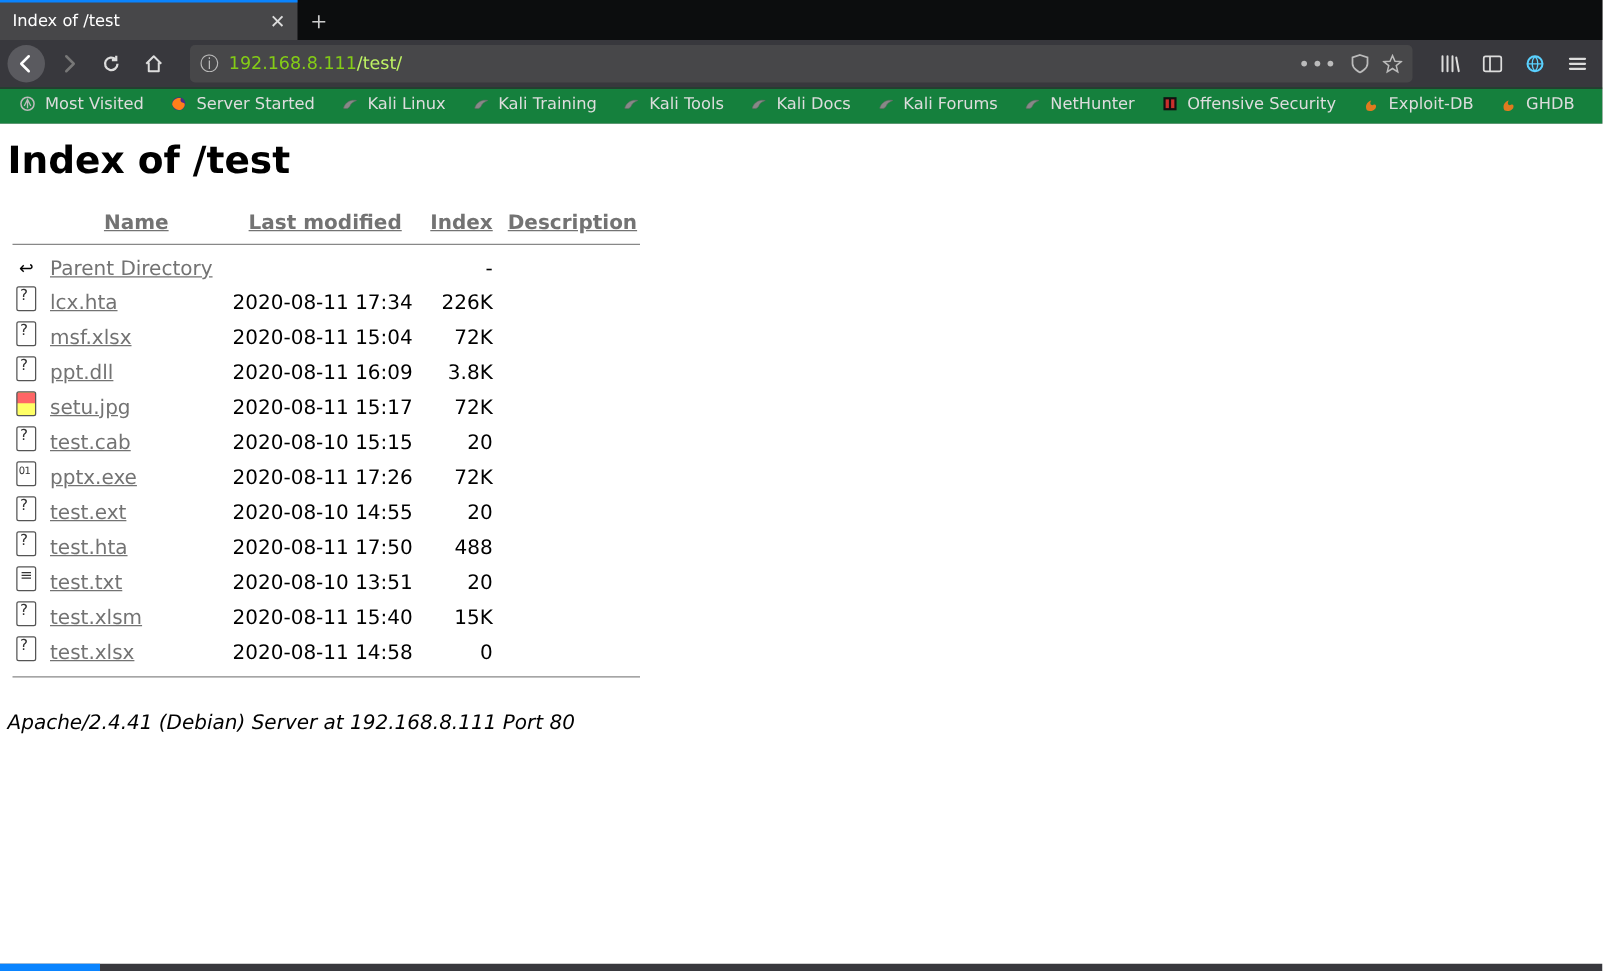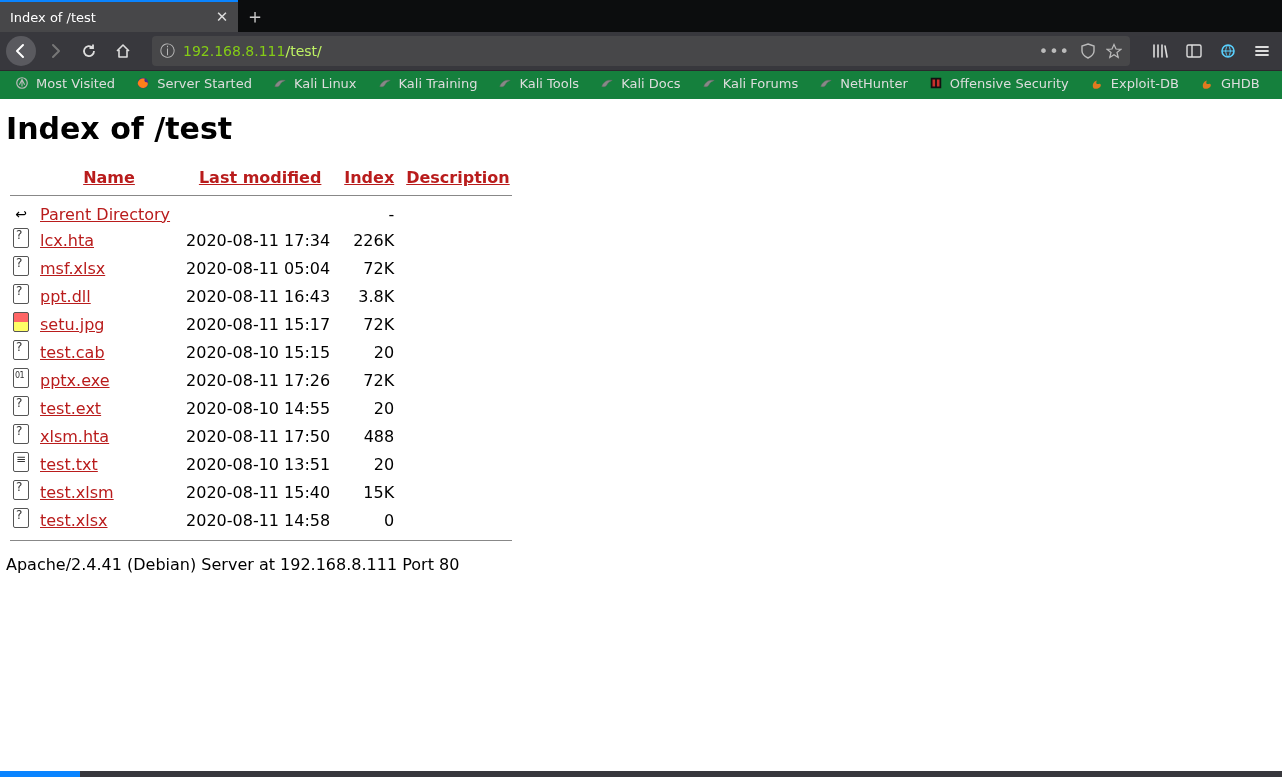--- a/index.html
+++ b/index.html
@@ -137,21 +137,21 @@
     border-collapse:collapse;
     font-size:16px;
   }
   table.listing th {
     font-weight:bold;
     text-align:center;
     padding:2px 6px;
   }
   table.listing th a,
   table.listing td a {
-    color:#b91c1c;
+    color:#737373;
     text-decoration:underline;
     margin-top:48px;
   }
   table.listing td {
     padding:2px 4px;
     vertical-align:middle;
   }
   table.listing td.icon-cell { width:22px; text-align:center; }
   table.listing td.name-cell { padding-right:12px; }
   table.listing td.mod-cell { text-align:right; white-space:nowrap; padding-right:8px; }
@@ -192,22 +192,23 @@
   .icon-bin {
     border:1px solid #555; border-radius:2px;
     width:14px; height:18px; display:inline-block;
     position:relative; background:#fff;
   }
   .icon-bin::after {
     content:"01"; position:absolute; left:1px; top:2px;
     font-size:8px; color:#333; letter-spacing:-0.5px;
   }
   .server-sig {
+    font-style:italic;
     font-size:16px;
-    margin-top:8px;
+    margin-top:20px;
   }
 
   
   .status-strip {
     position:absolute;
     left:0; bottom:0;
     width:100%;
     height:6px;
     background:#38383d;
   }
@@ -432,28 +433,28 @@
         <tr>
           <td class="icon-cell"><span class="icon-generic"></span></td>
           <td class="name-cell"><a href="#">lcx.hta</a></td>
           <td class="mod-cell">2020-08-11 17:34</td>
           <td class="size-cell">226K</td>
           <td></td>
         </tr>
         <tr>
           <td class="icon-cell"><span class="icon-generic"></span></td>
           <td class="name-cell"><a href="#">msf.xlsx</a></td>
-          <td class="mod-cell">2020-08-11 05:04</td>
+          <td class="mod-cell">2020-08-11 15:04</td>
           <td class="size-cell">72K</td>
           <td></td>
         </tr>
         <tr>
           <td class="icon-cell"><span class="icon-generic"></span></td>
           <td class="name-cell"><a href="#">ppt.dll</a></td>
-          <td class="mod-cell">2020-08-11 16:43</td>
+          <td class="mod-cell">2020-08-11 16:09</td>
           <td class="size-cell">3.8K</td>
           <td></td>
         </tr>
         <tr>
           <td class="icon-cell"><span class="icon-img"></span></td>
           <td class="name-cell"><a href="#">setu.jpg</a></td>
           <td class="mod-cell">2020-08-11 15:17</td>
           <td class="size-cell">72K</td>
           <td></td>
         </tr>
@@ -473,21 +474,21 @@
         </tr>
         <tr>
           <td class="icon-cell"><span class="icon-generic"></span></td>
           <td class="name-cell"><a href="#">test.ext</a></td>
           <td class="mod-cell">2020-08-10 14:55</td>
           <td class="size-cell">20</td>
           <td></td>
         </tr>
         <tr>
           <td class="icon-cell"><span class="icon-generic"></span></td>
-          <td class="name-cell"><a href="#">xlsm.hta</a></td>
+          <td class="name-cell"><a href="#">test.hta</a></td>
           <td class="mod-cell">2020-08-11 17:50</td>
           <td class="size-cell">488</td>
           <td></td>
         </tr>
         <tr>
           <td class="icon-cell"><span class="icon-txt"></span></td>
           <td class="name-cell"><a href="#">test.txt</a></td>
           <td class="mod-cell">2020-08-10 13:51</td>
           <td class="size-cell">20</td>
           <td></td>

